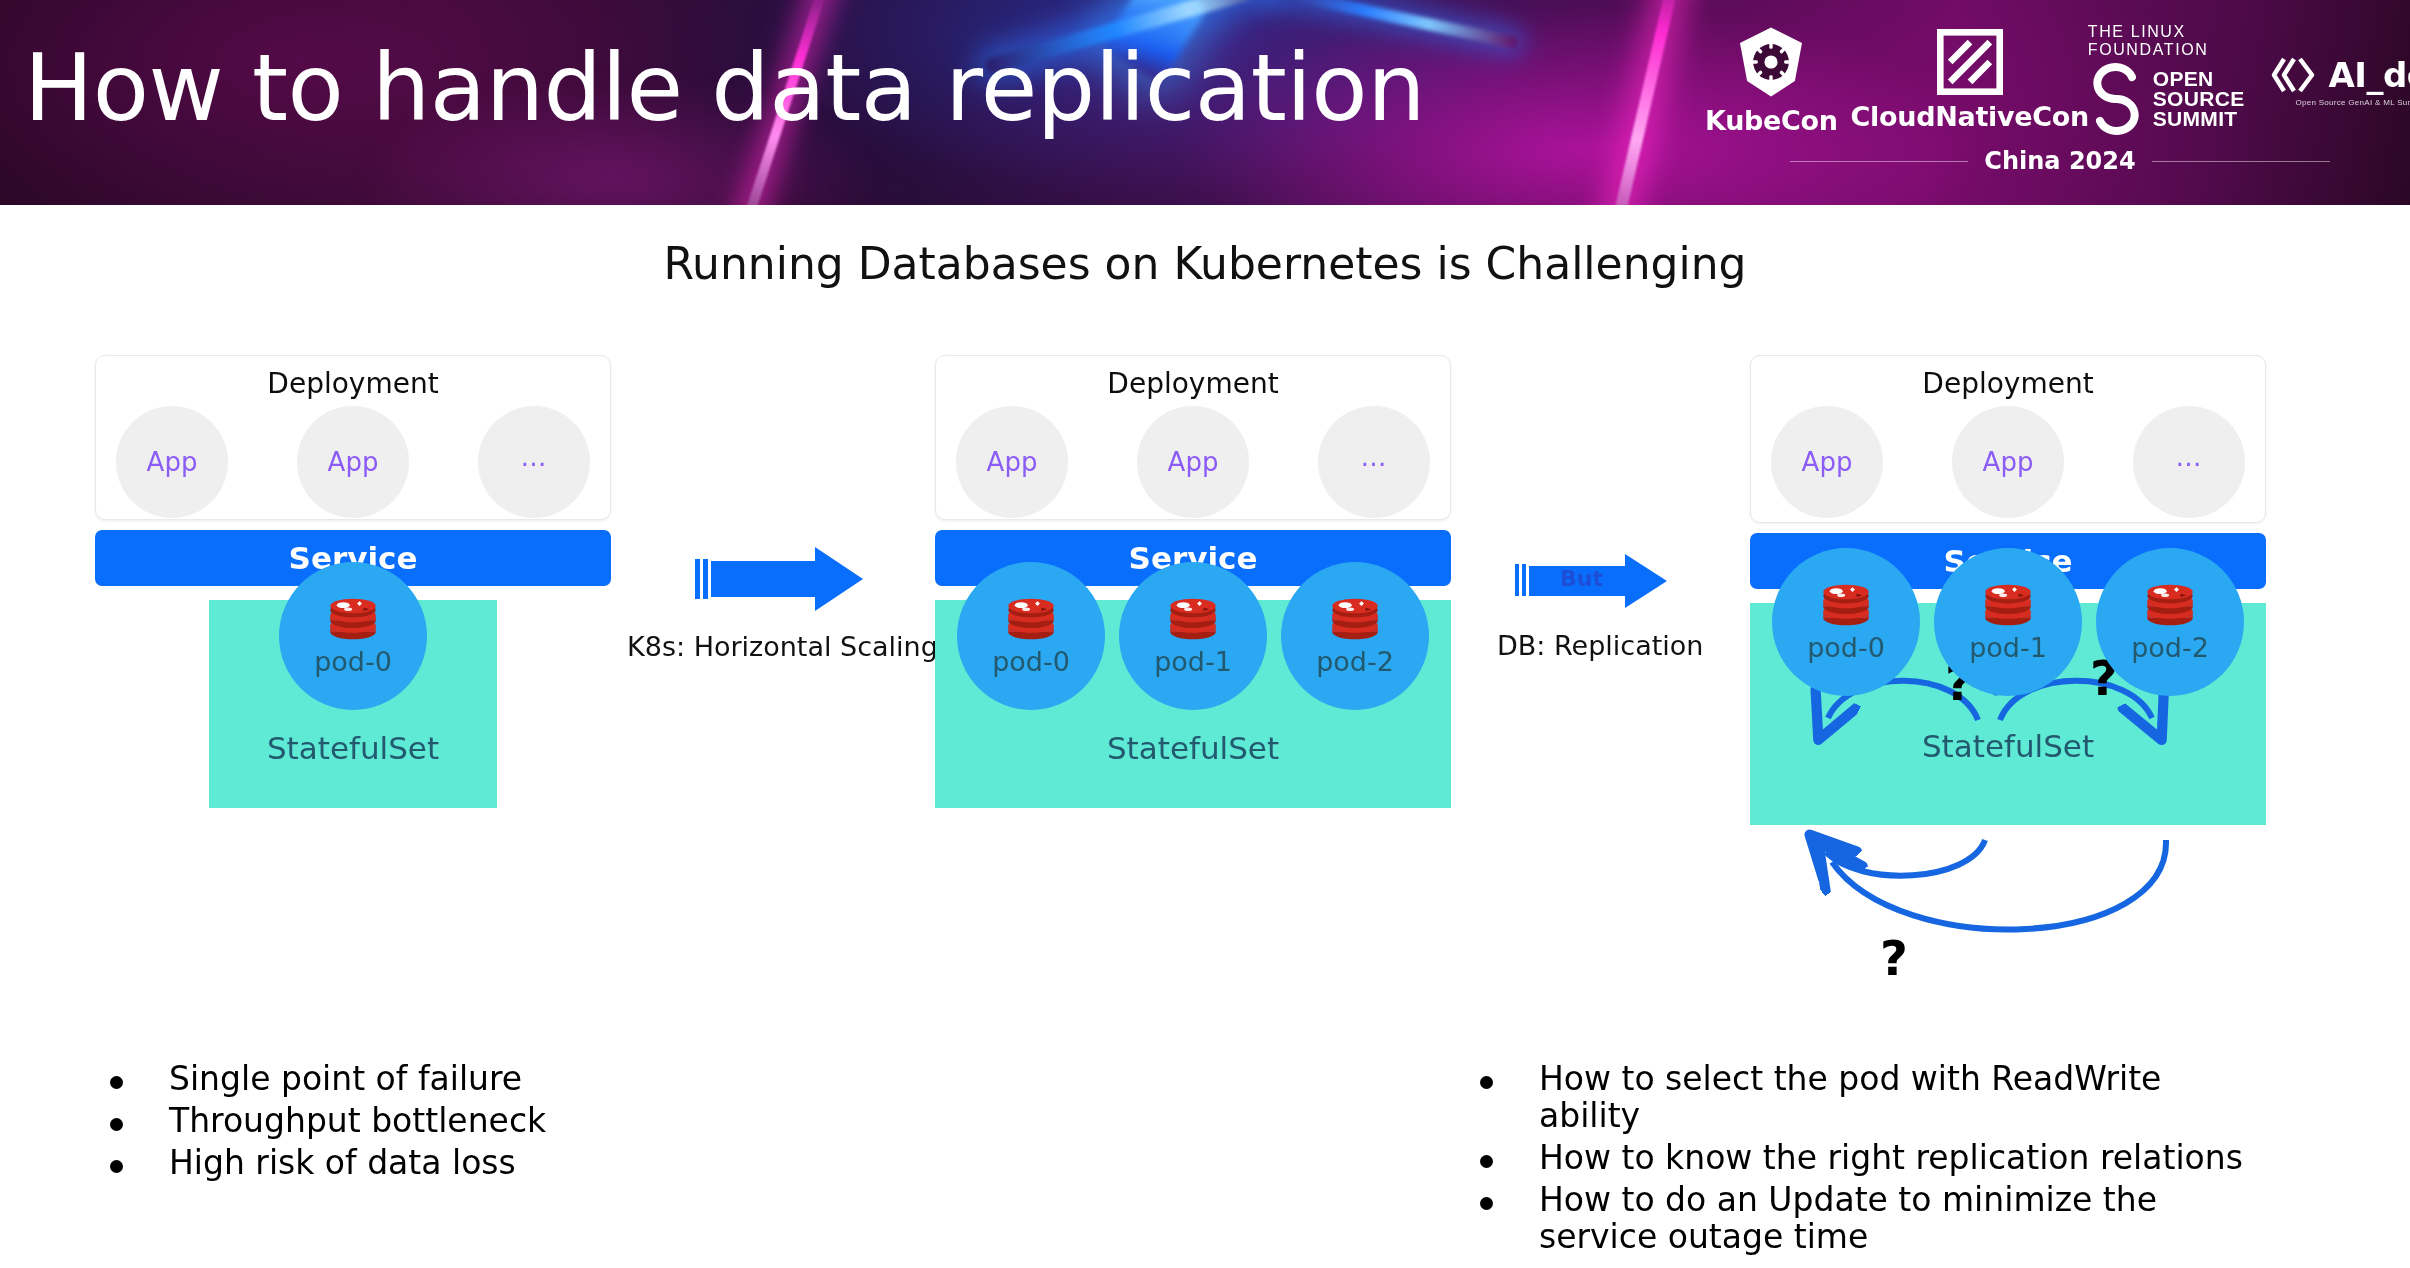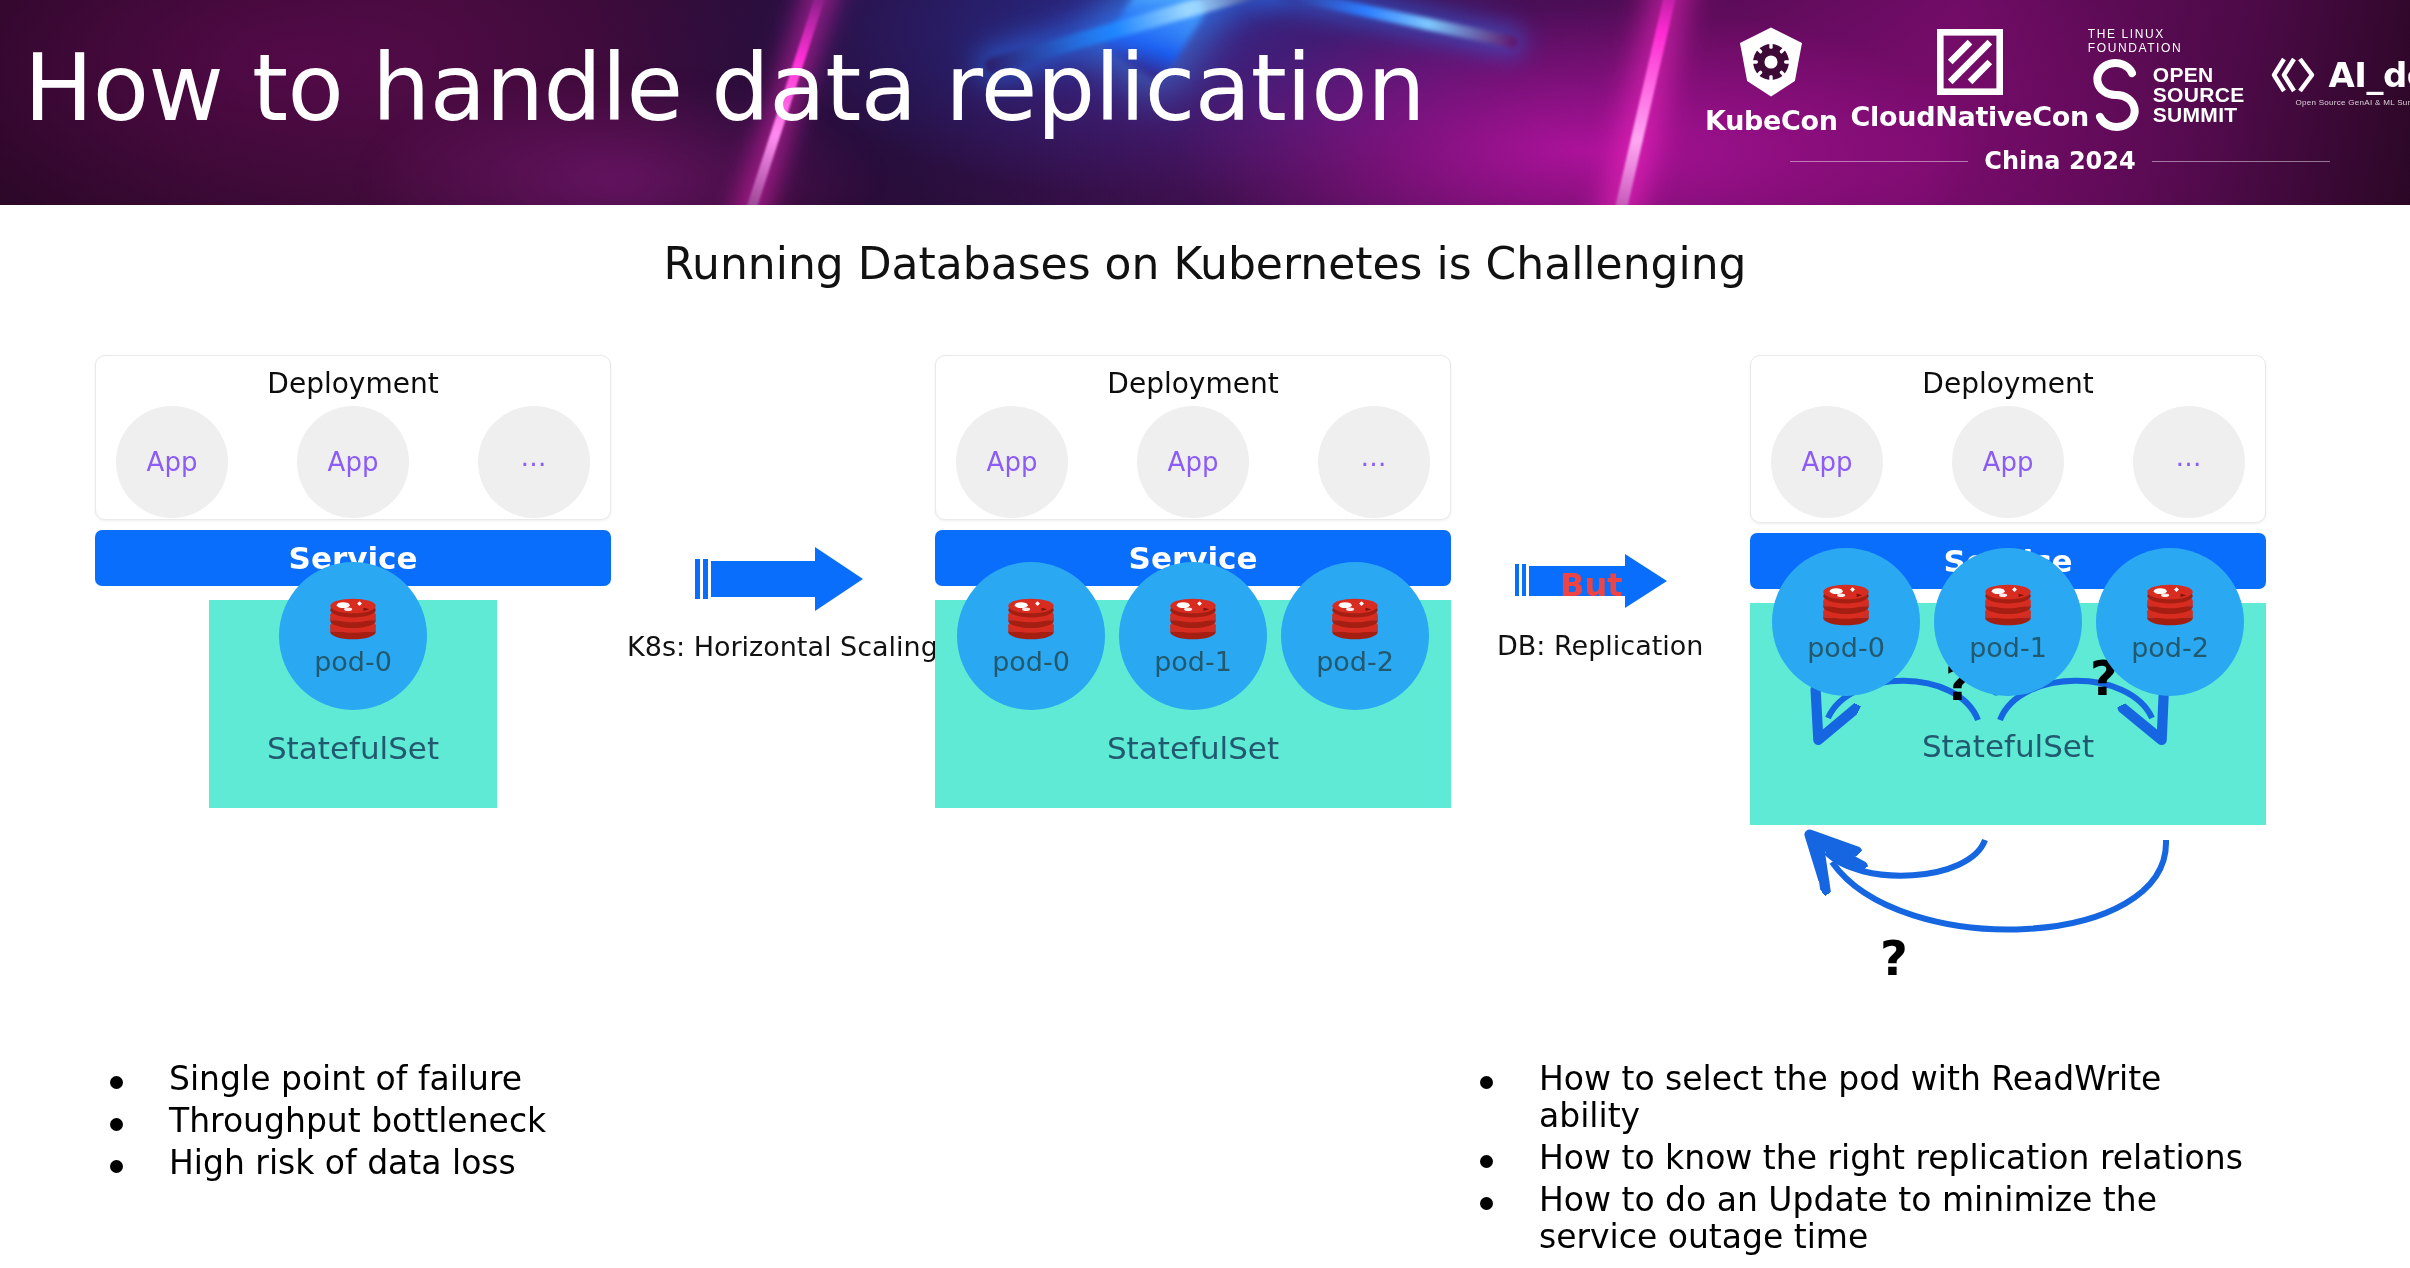--- a/index.html
+++ b/index.html
@@ -57,21 +57,21 @@
 
   
   .logo-row { position:absolute; left:1705px; top:14px; width:690px; height:132px; display:flex; align-items:center; }
   .logo-block { display:flex; flex-direction:column; align-items:center; justify-content:center; }
   .kubecon { width:135px; }
   .logo-sep { width:2px; height:86px; background:rgba(255,255,255,.55); margin:0 16px; }
   .cncon { width:200px; }
   .logo-word { color:#fff; font-weight:700; font-size:27px; margin-top:6px; letter-spacing:-.3px;
     font-family:"DejaVu Sans", sans-serif; }
   .oss-logo { display:flex; flex-direction:column; align-items:center; margin-left:18px; }
-  .oss-top { color:#fff; font-size:12px; letter-spacing:1.6px; font-weight:500; margin-bottom:2px; }
+  .oss-top { color:#fff; font-size:16px; letter-spacing:1.6px; font-weight:500; margin-bottom:2px; }
   .oss-main { display:flex; align-items:center; }
   .oss-words { margin-left:7px; color:#fff; font-weight:700; font-size:21px; line-height:20px; text-align:left; letter-spacing:.3px; }
   .aidev { display:flex; flex-direction:column; align-items:center; margin-left:26px; }
   .aidev-row { display:flex; align-items:center; }
   .aidev-txt { color:#fff; font-weight:700; font-size:34px; letter-spacing:-.5px; margin-left:6px; font-family:"DejaVu Sans", sans-serif; }
   .aidev-sub { color:rgba(255,255,255,.8); font-size:8px; letter-spacing:.3px; margin-top:1px; }
 
   .china-row { position:absolute; left:1790px; top:148px; width:540px; height:26px; display:flex; align-items:center; }
   .china-line { flex:1; height:1px; background:rgba(255,255,255,.45); }
   .china-txt { color:#fff; font-weight:700; font-size:24px; padding:0 16px; font-family:"DejaVu Sans", sans-serif; }
@@ -134,21 +134,21 @@
   .redis { width:52px; height:46px; }
 
   
   .trans { position:absolute; }
   .t1 { left:695px; top:545px; width:170px; }
   .t2 { left:1515px; top:552px; width:170px; }
   .arrow-lbl { margin-top:14px; font-size:27px; color:#111; white-space:nowrap;
     font-family:"DejaVu Sans", sans-serif; }
   .t1 .arrow-lbl { margin-left:-68px; }
   .t2 .arrow-lbl { margin-left:-18px; }
-  .but-txt { position:absolute; left:45px; top:14px; color:#ef4444; font-size:32px; font-weight:700;
+  .but-txt { position:absolute; left:45px; top:14px; color:#1d4ed8; font-size:22px; font-weight:700;
     font-family:"DejaVu Sans", sans-serif;text-align:center; }
 
   
   .curves { position:absolute; left:1700px; top:540px; width:640px; height:480px; pointer-events:none; }
   .qmark { position:absolute; color:#000; font-size:48px; font-weight:700; font-family:"DejaVu Sans", sans-serif; }
   .q1 { left:1945px; top:655px; }
   .q2 { left:2090px; top:650px; }
   .q3 { left:1880px; top:930px; }
 
   

